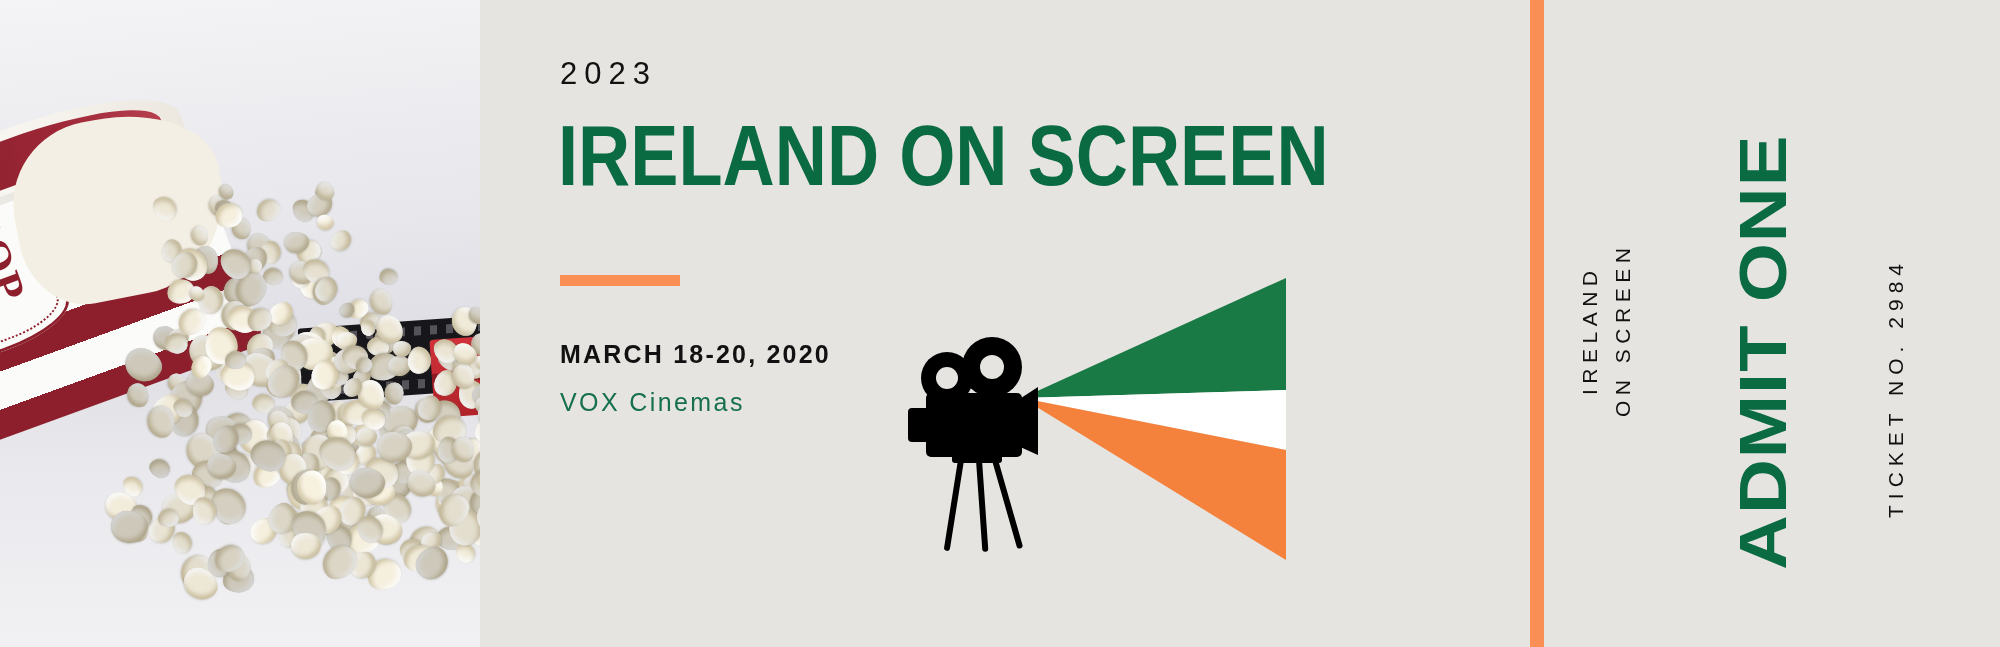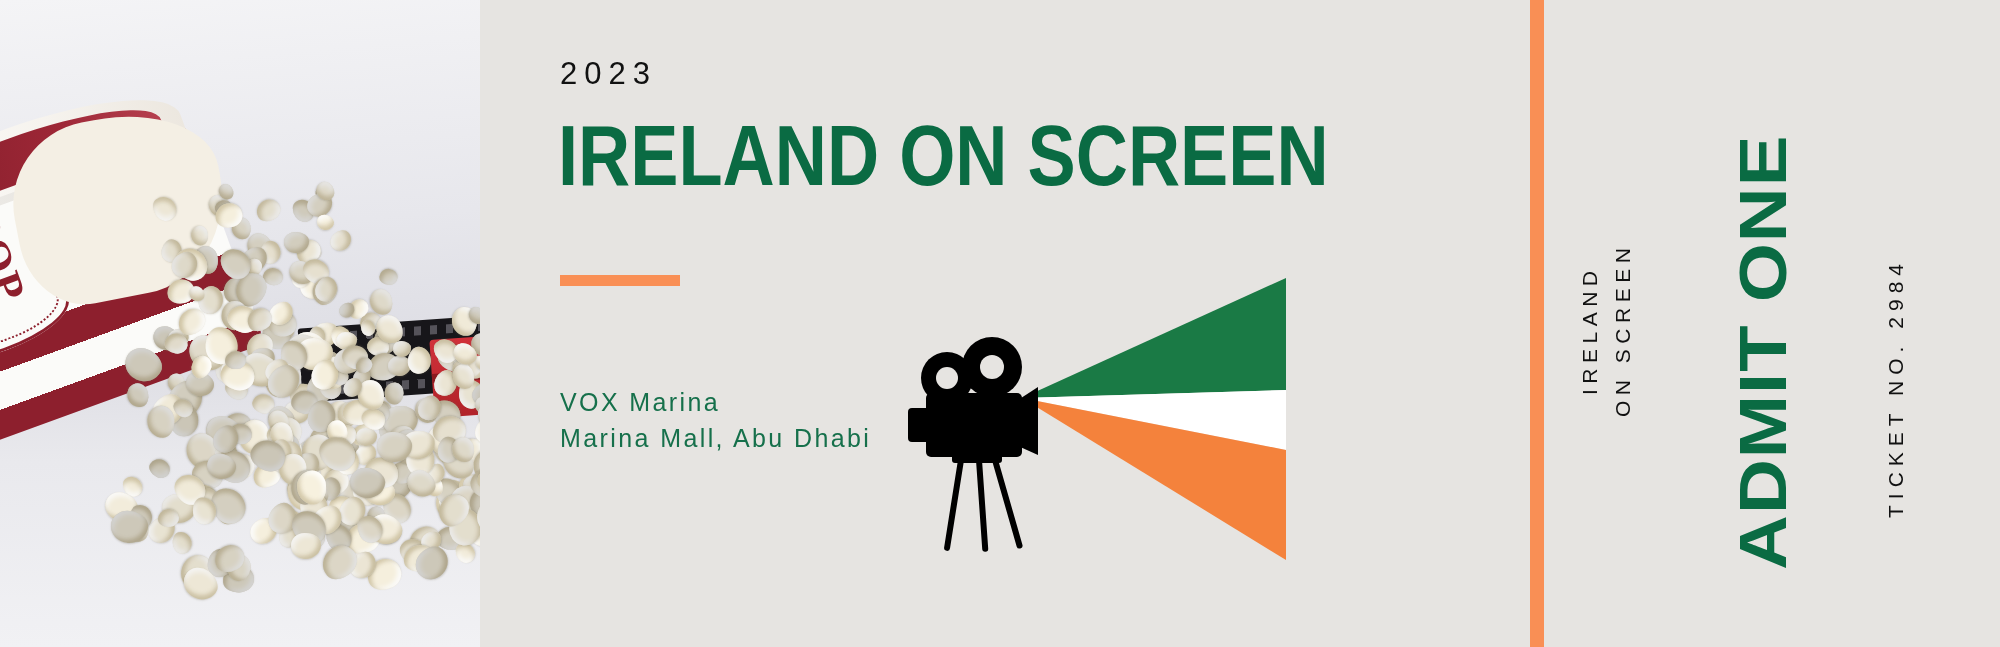--- a/index.html
+++ b/index.html
@@ -614,24 +614,24 @@
 
   <div class="main">
 
     <div class="year">2023</div>
 
     <div class="headline">IRELAND ON SCREEN</div>
 
 
     <div class="rule"></div>
 
+    <div class="date">MARCH 18-20, 2020</div>
 
     <div class="venues">
-      <div>VOX Marina</div>
-      <div>Marina Mall, Abu Dhabi</div>
+      <div>VOX Cinemas</div>
     </div>
 
     <div class="camera-wrap">
       <svg viewBox="0 0 390 330" xmlns="http://www.w3.org/2000/svg">
 
         <polygon points="122,148 386,28 386,140" fill="#1a7a45"></polygon>
         <polygon points="122,148 386,140 386,200" fill="#ffffff"></polygon>
         <polygon points="122,148 386,200 386,310" fill="#f4823c"></polygon>
 
         <g fill="#000000">

